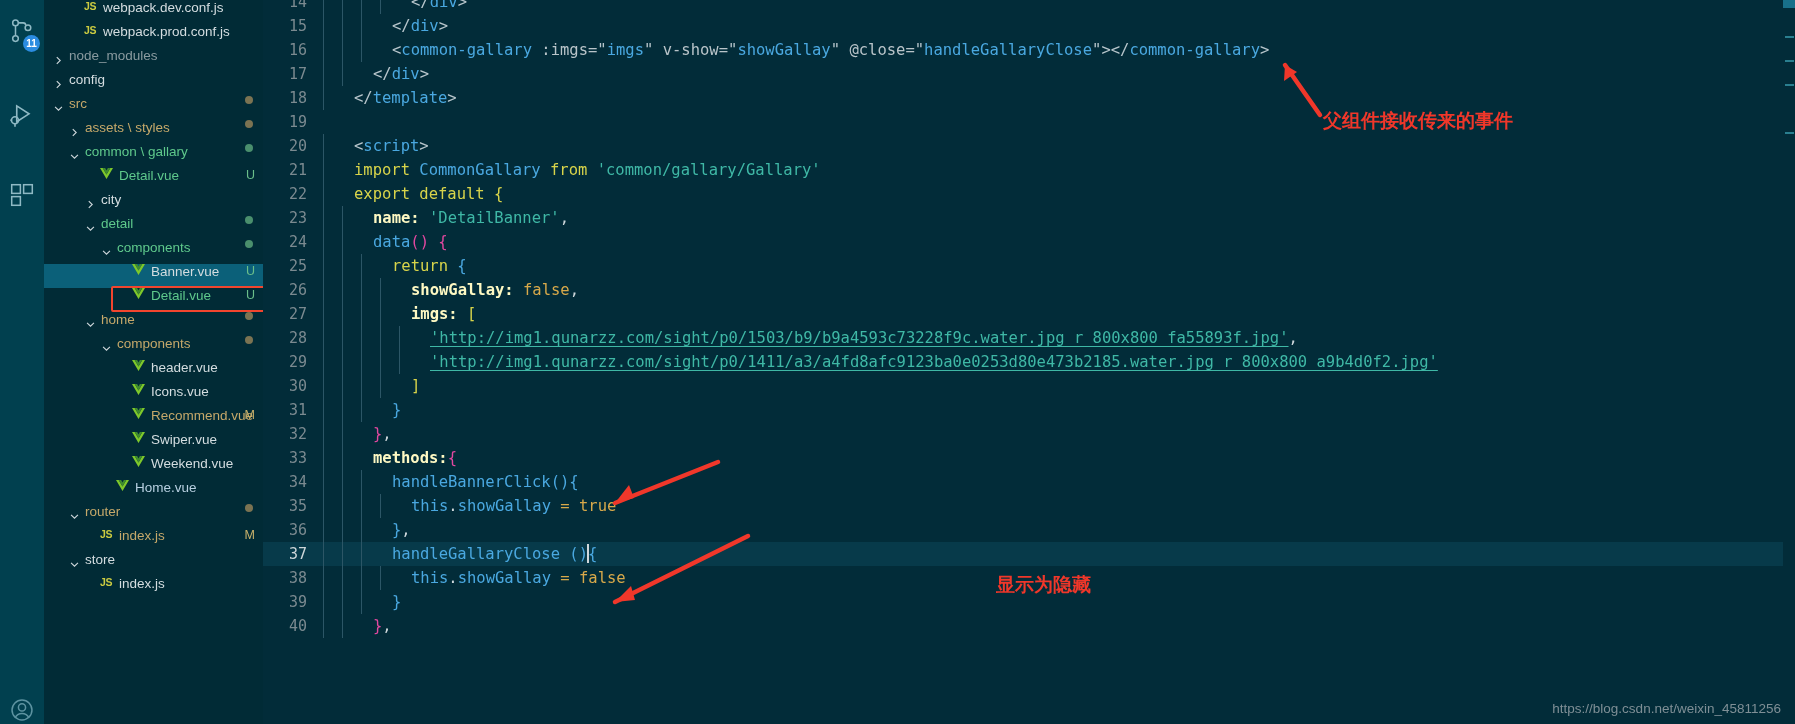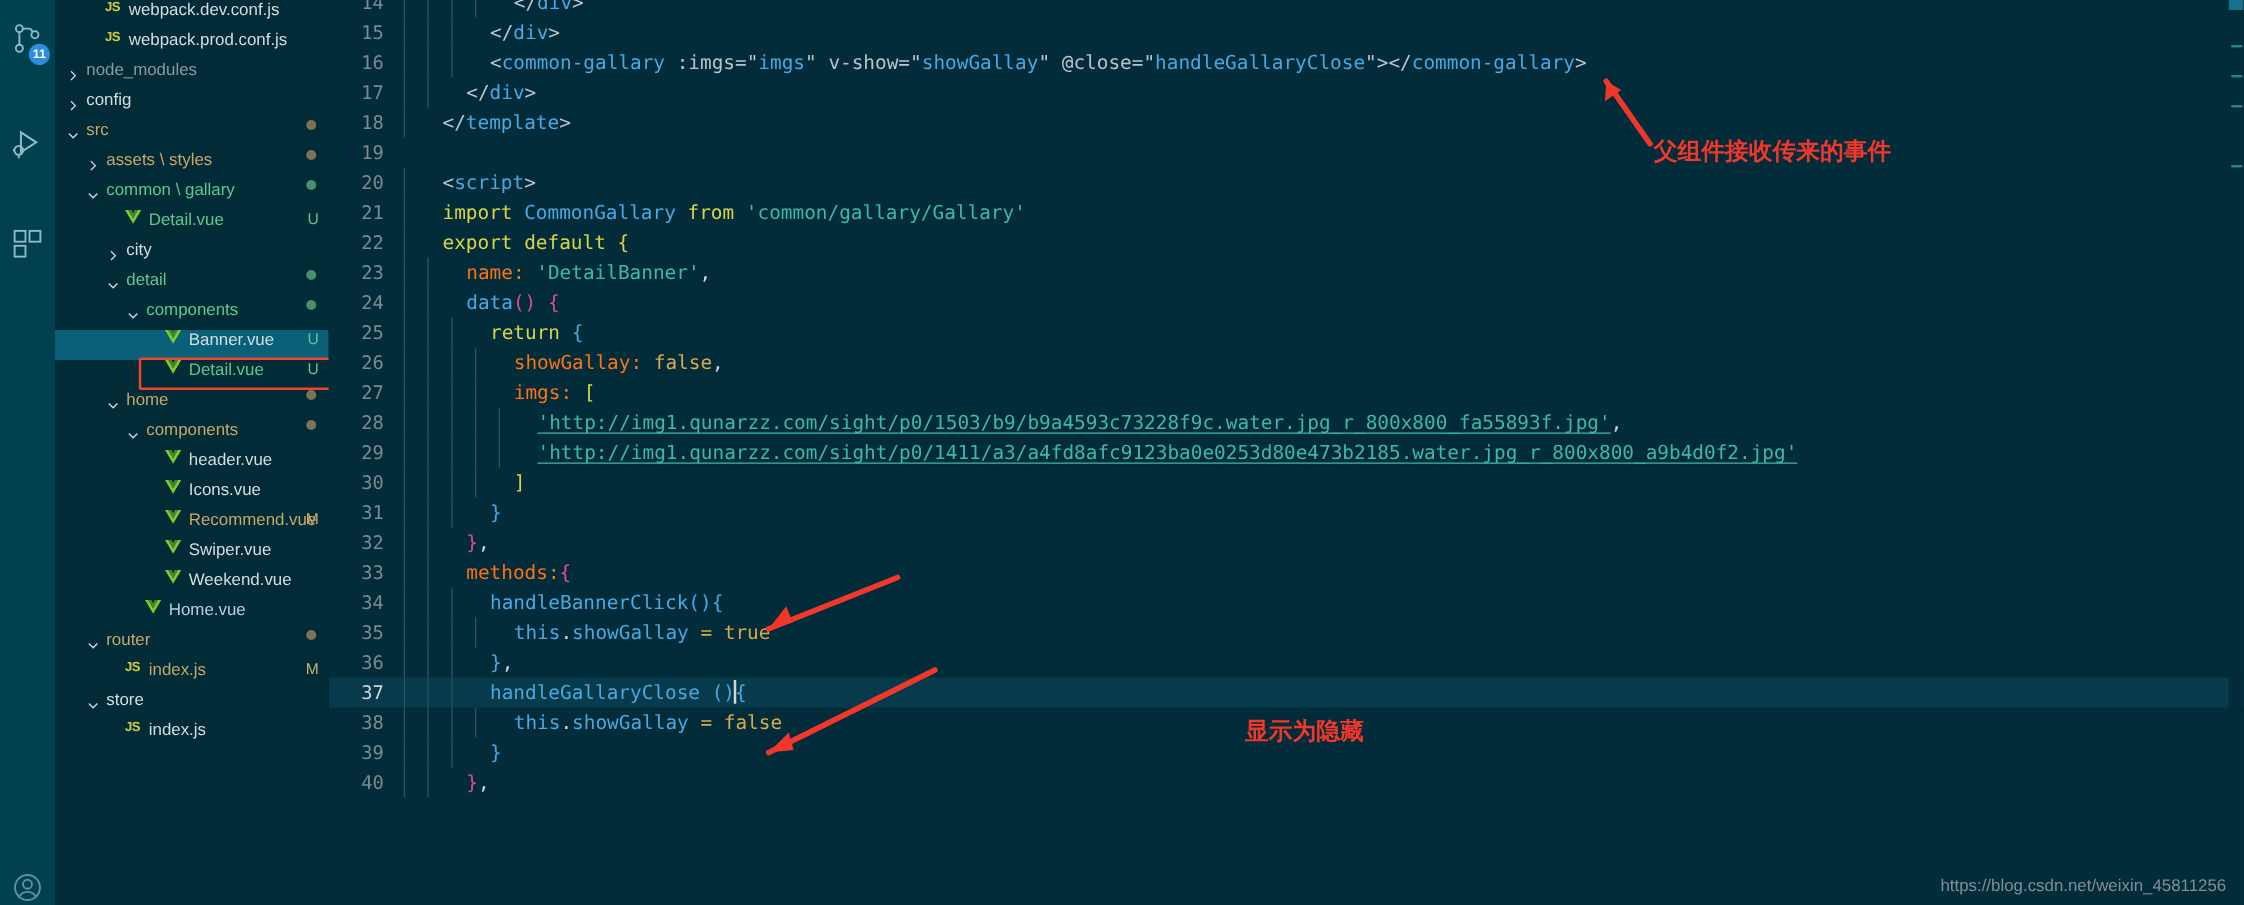--- a/index.html
+++ b/index.html
@@ -100,21 +100,21 @@
 
   
   .t-tag      { color: #4aa8e0; }
   .t-punct    { color: #b8c6cc; }
   .t-attr     { color: #b9c4c9; }
   .t-str      { color: #3fb8a6; }
   .t-strblue  { color: #4aa8e0; }
   .t-kw       { color: #d8d44a; }
   .t-kw2      { color: #4aa8e0; }
   .t-fn       { color: #4aa8e0; }
-  .t-prop     { color: #f97316; }
+  .t-prop     { color: #fef9c3; font-weight: bold; }
   .t-const    { color: #d8a94a; }
   .t-brace-y  { color: #d8d44a; }
   .t-brace-p  { color: #e248a0; }
   .t-brace-b  { color: #4aa8e0; }
   .t-plain    { color: #cfd8dc; }
   .t-url      { color: #3fb8a6; text-decoration: underline; text-underline-offset: 3px; }
 
   .cursor {
     display:inline-block; width: 2px; height: 19px; background: #cfd8dc;
     vertical-align: -4px; margin: 0 -1px;

